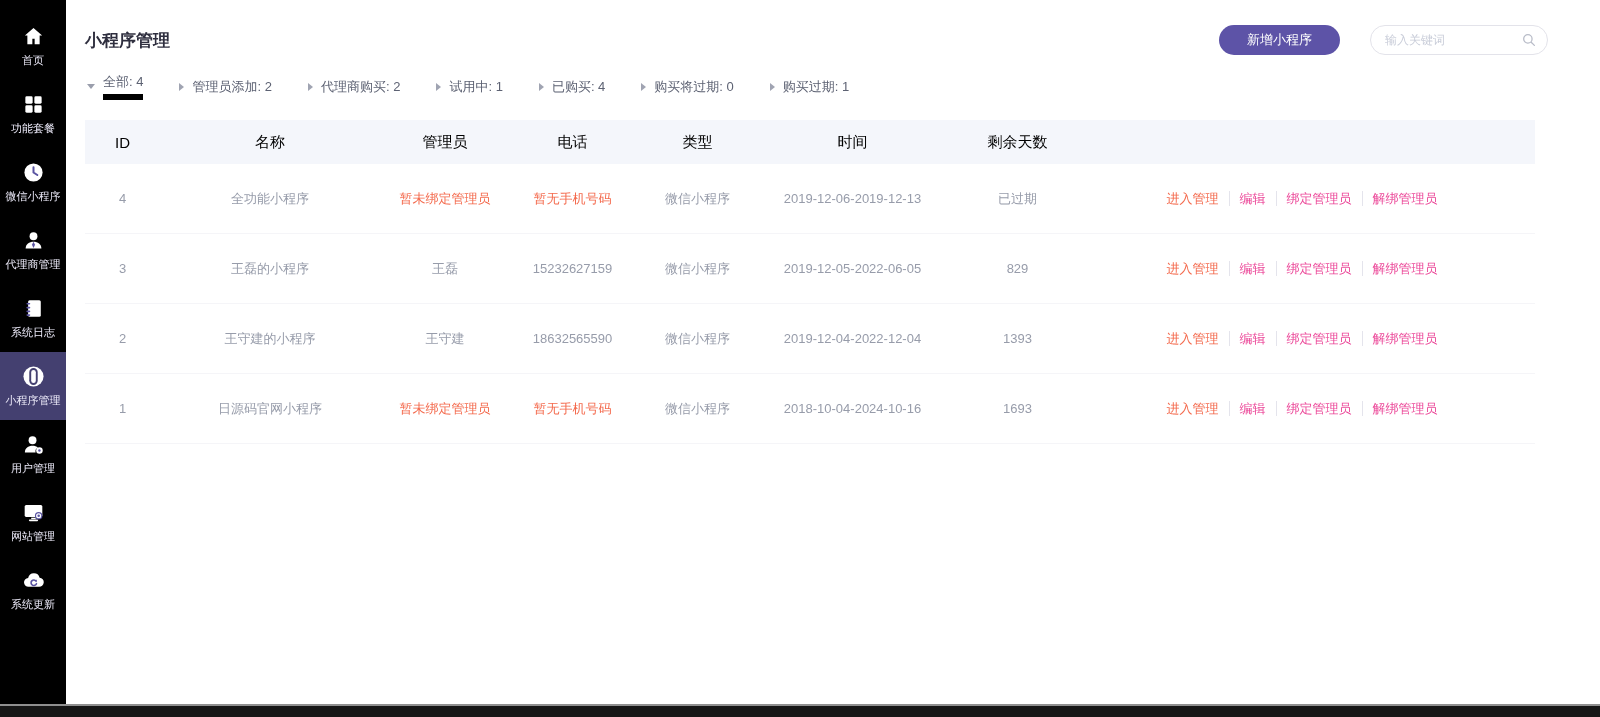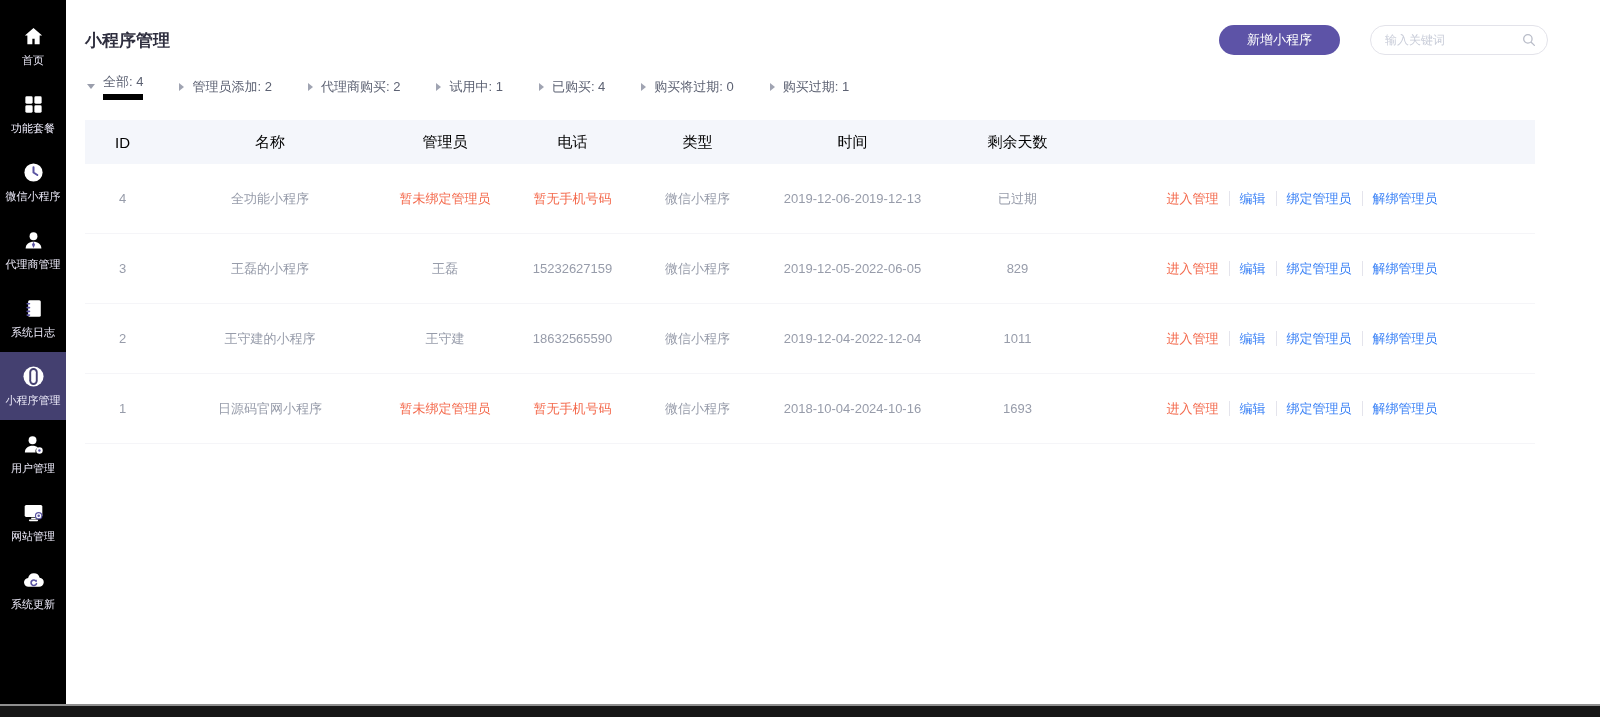--- a/index.html
+++ b/index.html
@@ -35,21 +35,21 @@
   
   .table { margin:20px 65px 0 19px; }
   .thead { display:flex; align-items:center; height:44px; background:#f4f6fb; }
   .th { font-size:15px; color:#000000; text-align:center; }
   .tr { display:flex; align-items:center; height:70px; border-bottom:1px solid #f5f5f8; }
   .td { font-size:13px; color:#979caa; text-align:center; overflow:hidden; white-space:nowrap; }
   .c0{width:75px;} .c1{width:220px;} .c2{width:130px;} .c3{width:125px;}
   .c4{width:125px;} .c5{width:185px;} .c6{width:145px;} .c7{width:445px;}
   .warn { color:#f4694c !important; }
   .ops { display:flex; align-items:center; justify-content:center;font-family:Liberation Serif, serif; }
-  .op { font-size:13px; color:#3b82f6; padding:0 10px; cursor:pointer; line-height:15px; }
+  .op { font-size:13px; color:#ec4899; padding:0 10px; cursor:pointer; line-height:15px; }
   .op + .op { border-left:1px solid #e4e4ec; }
   .op:first-child { color:#f4694c; }
 
   
   .bottombar { position:absolute; left:0; bottom:0; width:1600px; height:13px; background:#161616; border-top:2px solid #8f8f8f; }
 </style>
 </head>
 <body>
 
 <div class="app">
@@ -285,21 +285,21 @@
             </div>
           </div>
 
           <div class="tr">
             <div class="td c0">2</div>
             <div class="td c1">王守建的小程序</div>
             <div class="td c2">王守建</div>
             <div class="td c3">18632565590</div>
             <div class="td c4">微信小程序</div>
             <div class="td c5">2019-12-04-2022-12-04</div>
-            <div class="td c6">1011</div>
+            <div class="td c6">1393</div>
             <div class="td c7 ops">
 
                 <span class="op">进入管理</span>
 
                 <span class="op">编辑</span>
 
                 <span class="op">绑定管理员</span>
 
                 <span class="op">解绑管理员</span>
 

